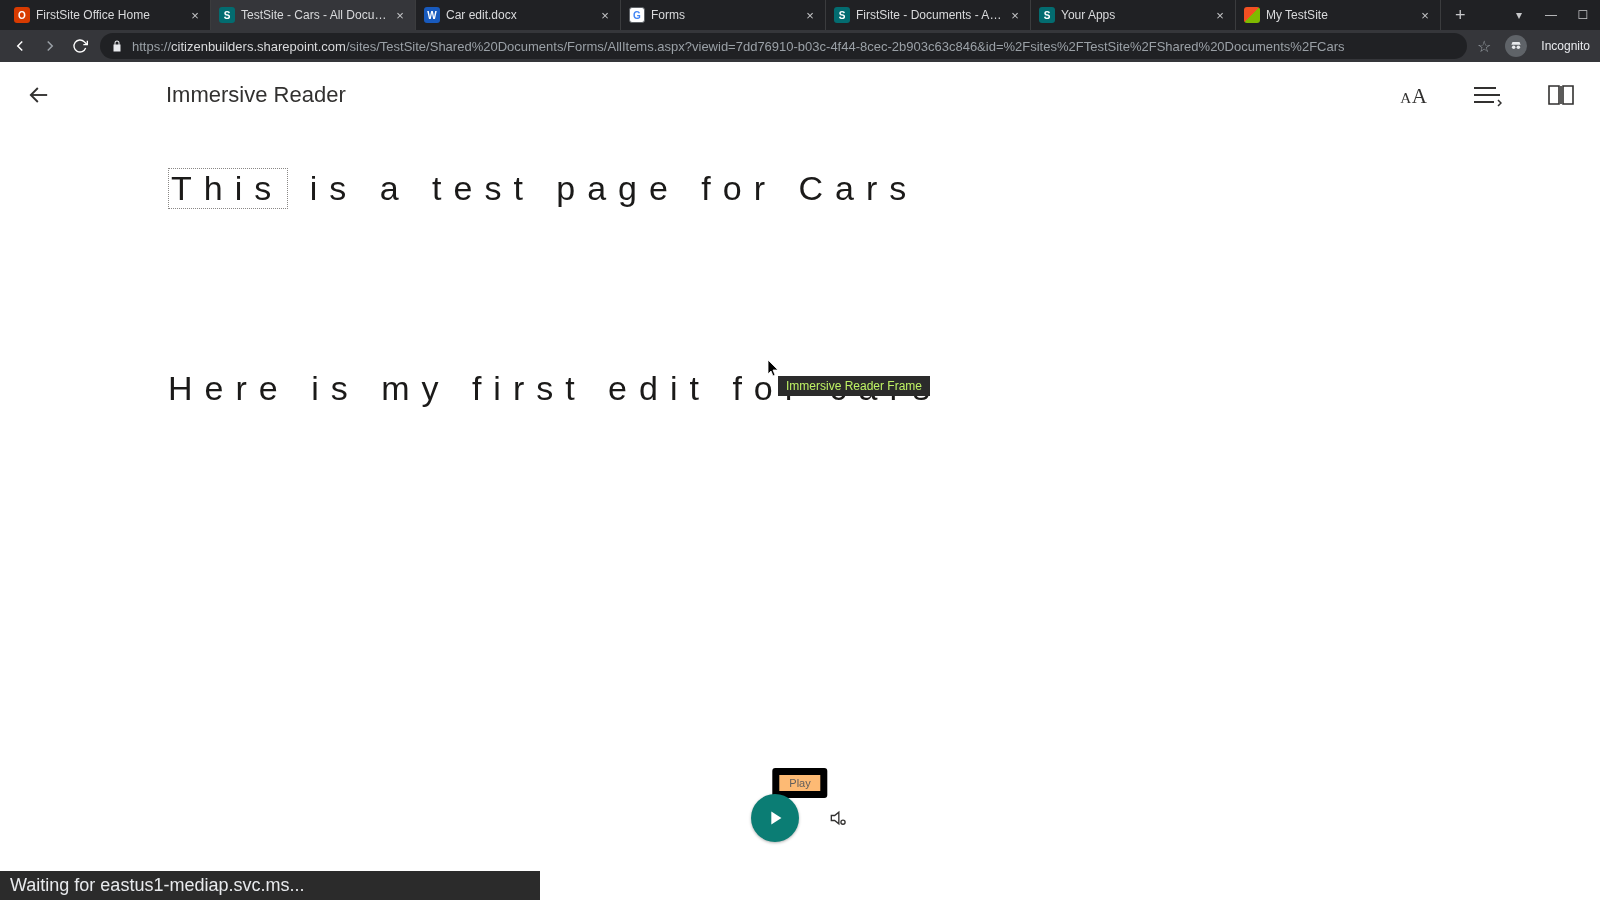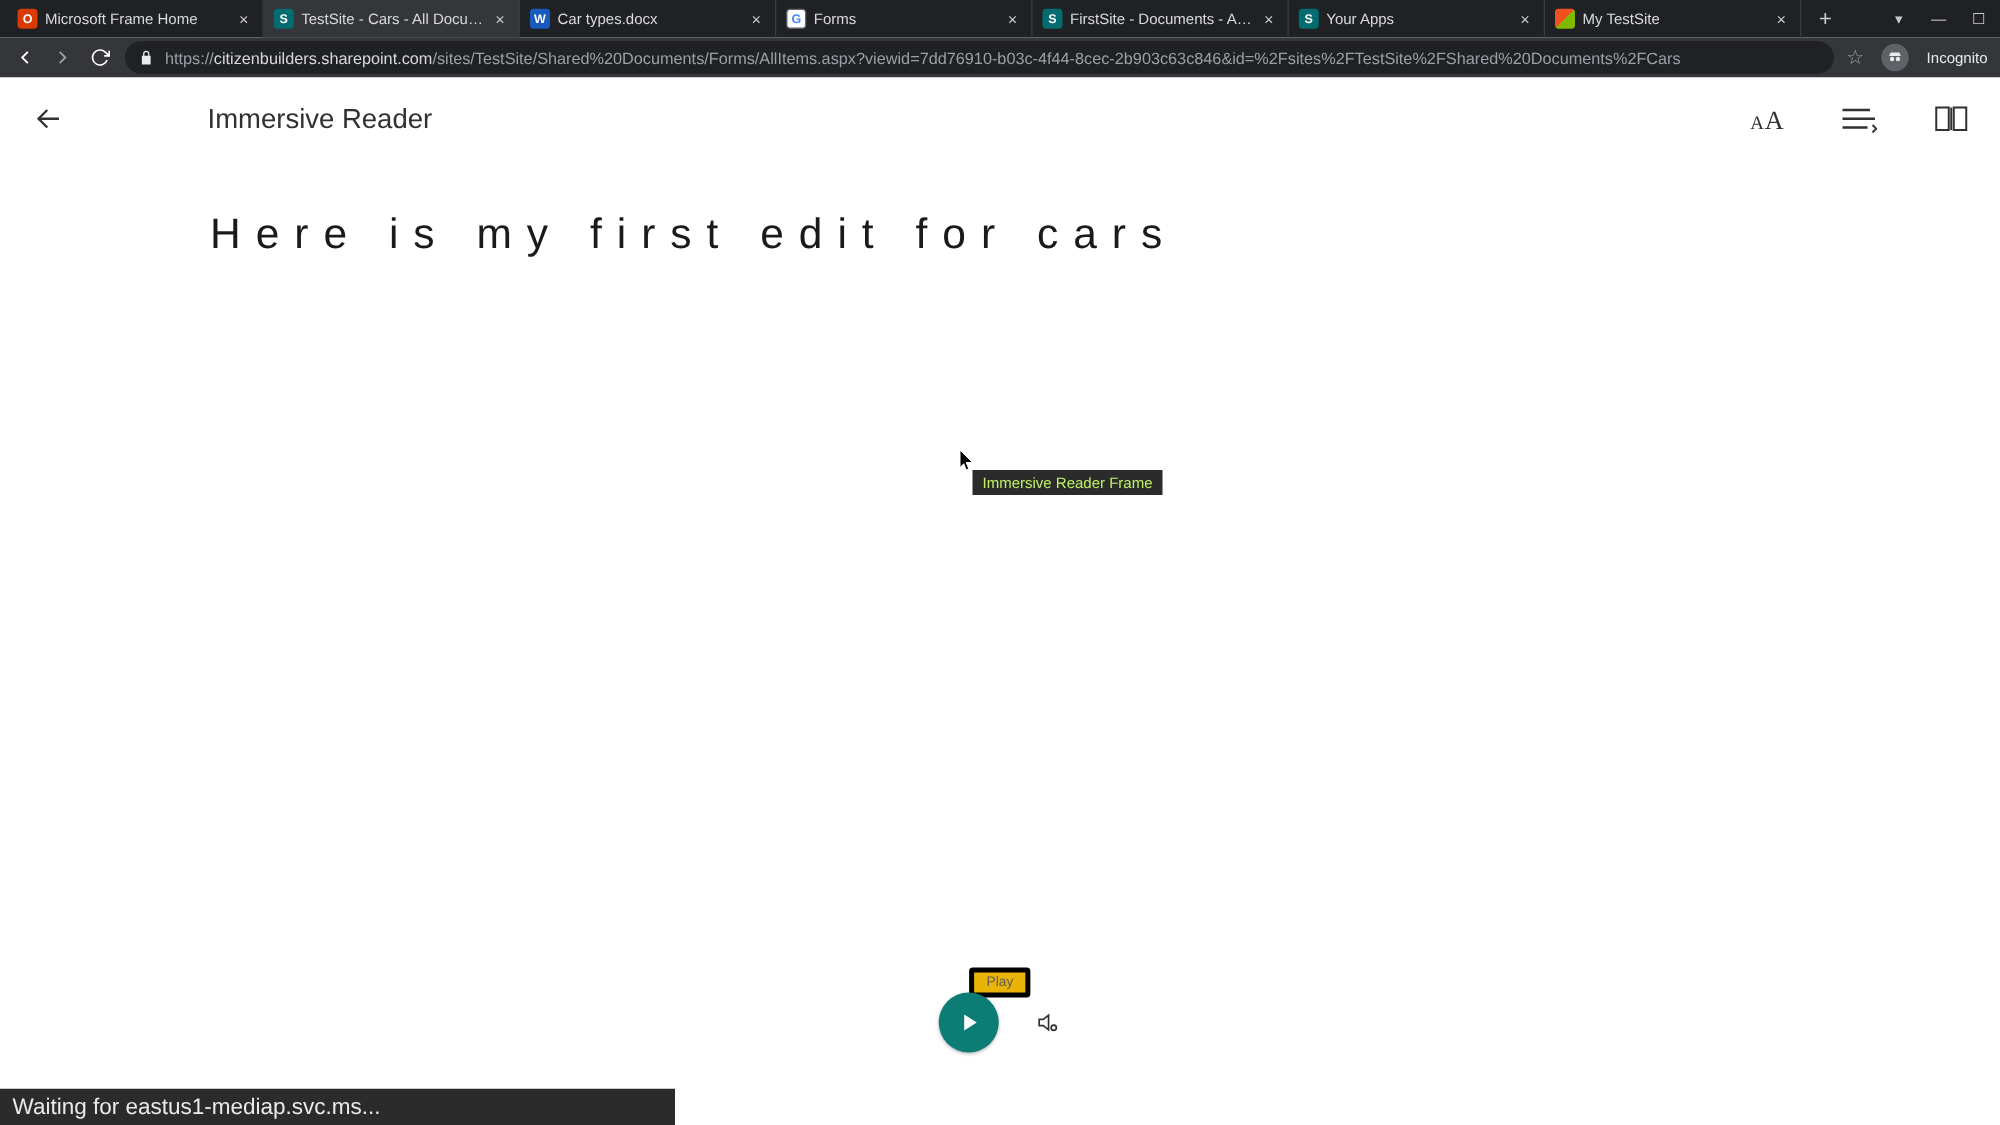--- a/index.html
+++ b/index.html
@@ -100,21 +100,21 @@
     position:absolute; left:768px; top:232px; width:12px; height:18px;
   }
 
   
   .player {
     position:absolute; left:0; right:0; bottom:58px;
     display:flex; justify-content:center; align-items:center; gap:28px;
   }
   .play-label {
     position:absolute; bottom:102px; left:50%; transform:translateX(-50%);
-    background:#eab308; border:4px solid #000000; border-radius:3px;
+    background:#fdba74; border:7px solid #000000; border-radius:3px;
     font-size:11px; color:#605e5c; padding:2px 10px;
   }
   .play-btn {
     width:48px; height:48px; border-radius:50%;
     background:#0b7d74; display:flex; align-items:center; justify-content:center;
     box-shadow:0 1px 3px rgba(0,0,0,0.3);
   }
   .voice-btn { width:22px; height:22px; display:flex; align-items:center; justify-content:center; color:#323130; }
 
   
@@ -124,31 +124,31 @@
     padding:4px 10px; min-width:540px;
   }
 </style>
 </head>
 <body>
 
 <div class="browser-chrome">
   <div class="tab-strip">
     <div class="tab">
       <span class="favicon" style="background:#d83b01;color:#fff">O</span>
-      <span class="title">Microsoft Frame Home</span>
+      <span class="title">FirstSite Office Home</span>
       <span class="close">×</span>
     </div>
     <div class="tab active">
       <span class="favicon" style="background:#036c70;color:#fff">S</span>
       <span class="title">TestSite - Cars - All Documents</span>
       <span class="close">×</span>
     </div>
     <div class="tab">
       <span class="favicon" style="background:#185abd;color:#fff">W</span>
-      <span class="title">Car types.docx</span>
+      <span class="title">Car edit.docx</span>
       <span class="close">×</span>
     </div>
     <div class="tab">
       <span class="favicon" style="background:#fff;color:#4285f4;border:1px solid #5f6368">G</span>
       <span class="title">Forms</span>
       <span class="close">×</span>
     </div>
     <div class="tab">
       <span class="favicon" style="background:#036c70;color:#fff">S</span>
       <span class="title">FirstSite - Documents - All Docu</span>
@@ -241,20 +241,23 @@
     <div class="ir-tool">
       <svg width="30" height="26" viewBox="0 0 30 26" fill="none" stroke="currentColor" stroke-width="1.6">
           <path d="M3 4h10v18H3zM17 4h10v18H17z"></path>
           <path d="M15 4v18"></path>
         </svg>
     </div>
   </div>
 </div>
 
 <div class="content">
+  <div class="line">
+    <span class="first-word-box">This</span><span> is a test page for Cars</span>
+  </div>
   <div class="line">Here is my first edit for cars</div>
 
   <svg class="cursor-arrow" viewBox="0 0 12 18">
       <path d="M0 0l0 14 3-3 2 5 2-1-2-5 5 0z" fill="#000" stroke="#fff" stroke-width="0.8"></path>
     </svg>
   <div class="tooltip">Immersive Reader Frame</div>
 </div>
 
 <div class="play-label">Play</div>
 <div class="player">

